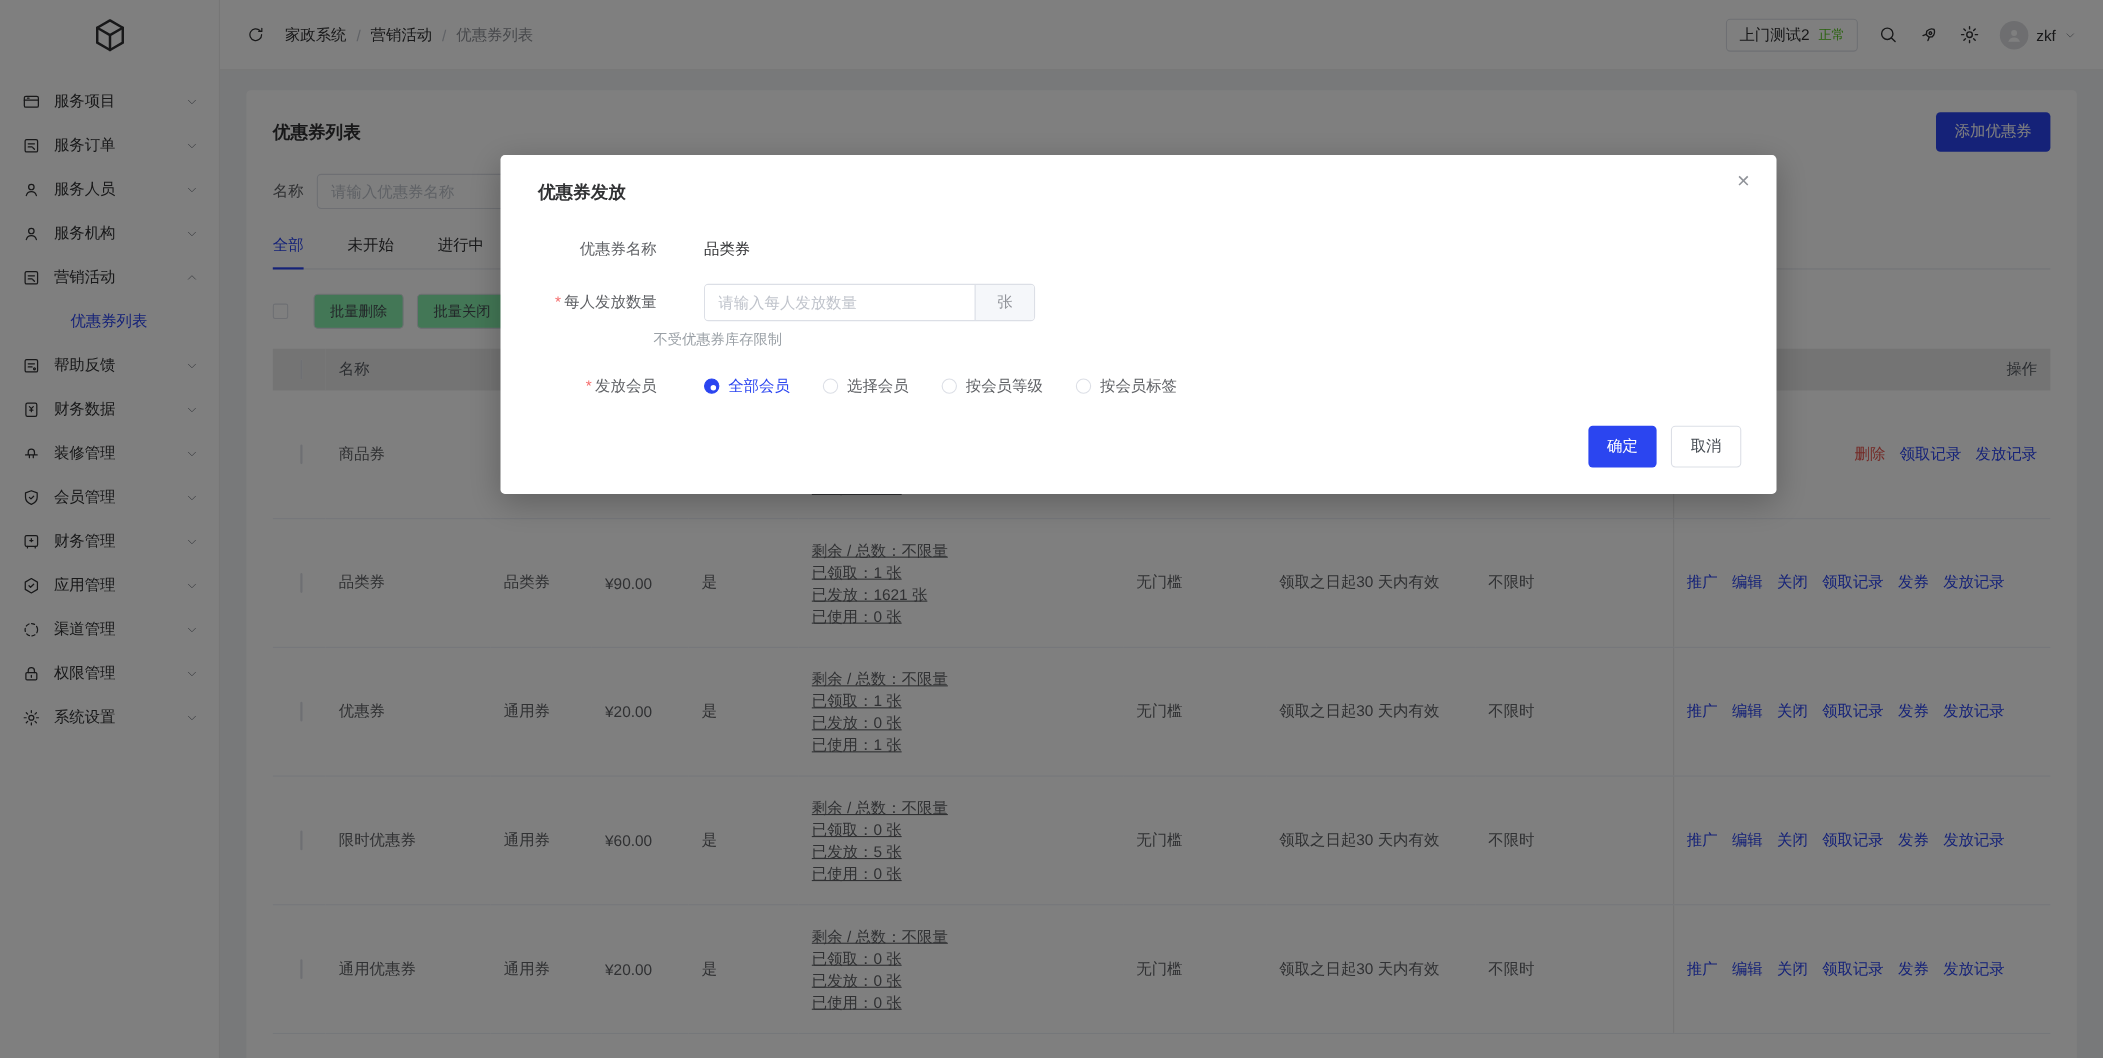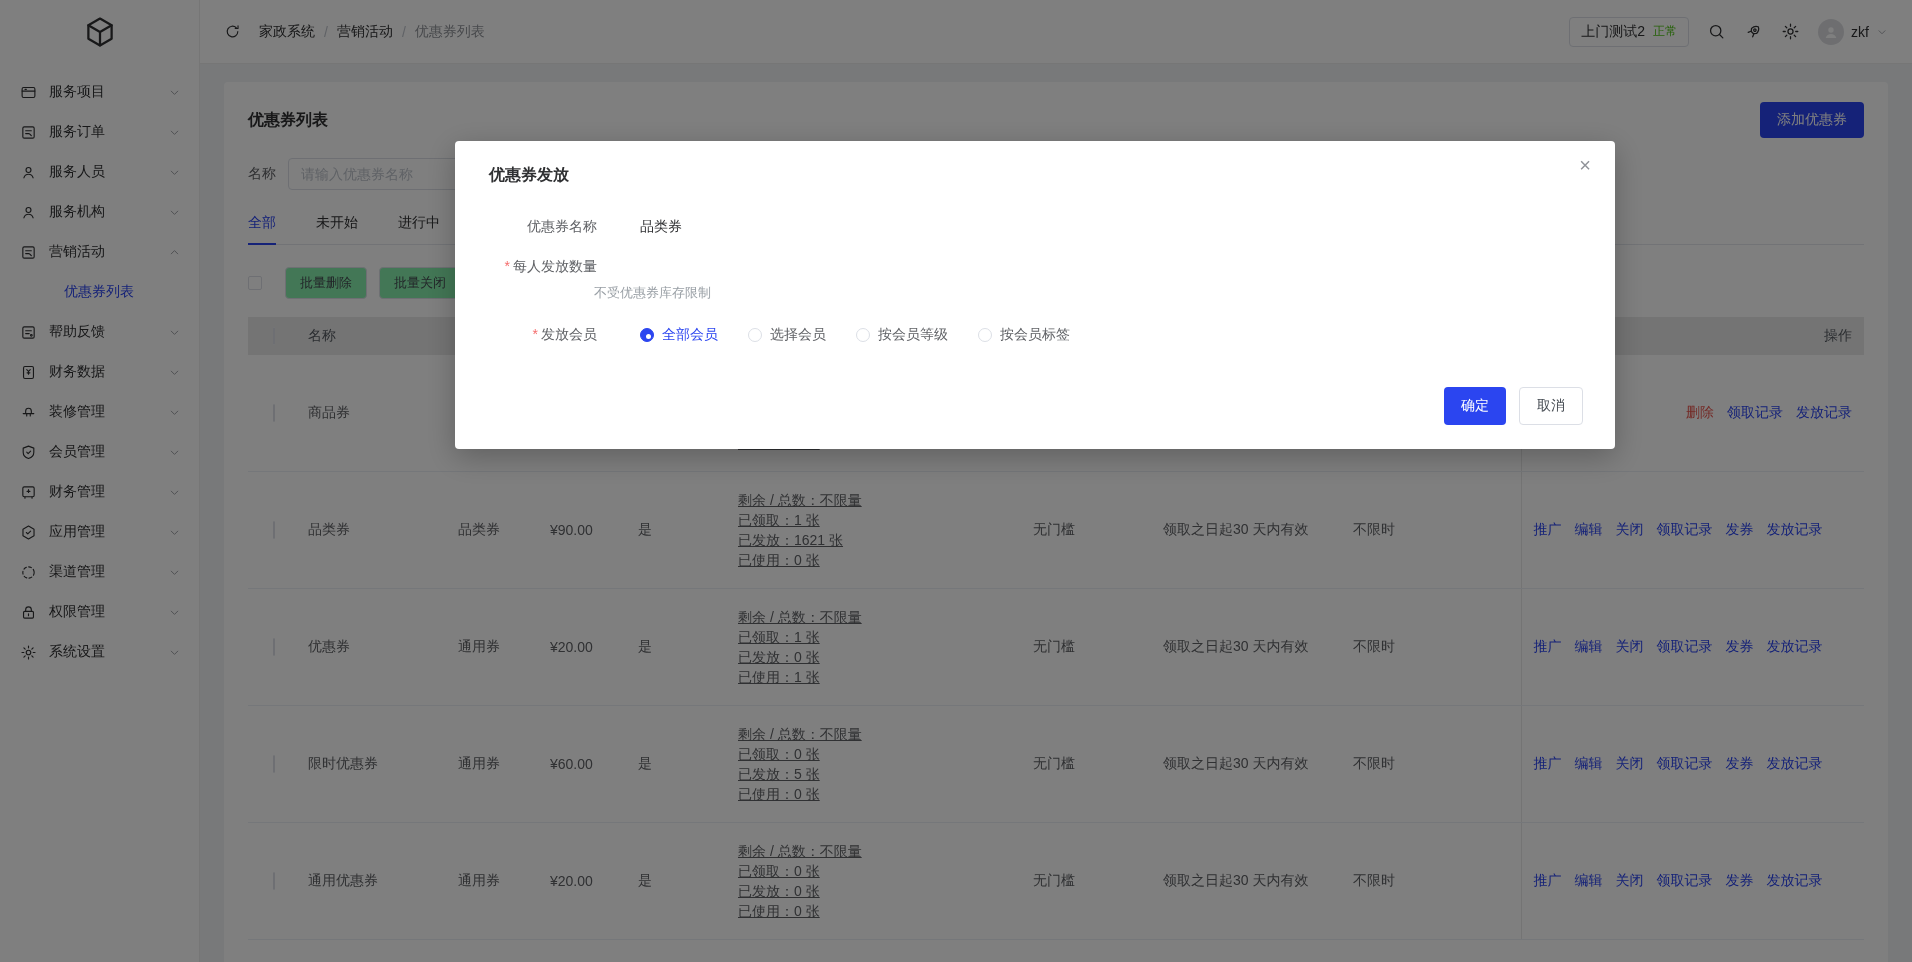--- a/index.html
+++ b/index.html
@@ -638,20 +638,24 @@
   <div class="m-title">优惠券发放</div>
   <div class="m-close">×</div>
 
   <div class="m-row r1">
     <span class="m-label">优惠券名称</span>
     <span class="m-value">品类券</span>
   </div>
 
   <div class="m-row r2">
     <span class="m-label"><span class="req">*</span><span>每人发放数量</span></span>
+    <div class="igroup">
+      <input type="text" placeholder="请输入每人发放数量" style="">
+      <span class="iaddon">张</span>
+    </div>
   </div>
   <div class="m-help">不受优惠券库存限制</div>
 
   <div class="m-row r3">
     <span class="m-label"><span class="req">*</span><span>发放会员</span></span>
     <div class="radios">
       <label class="radio-opt checked">
         <span class="rdot"></span>
         <span>全部会员</span>
       </label>

